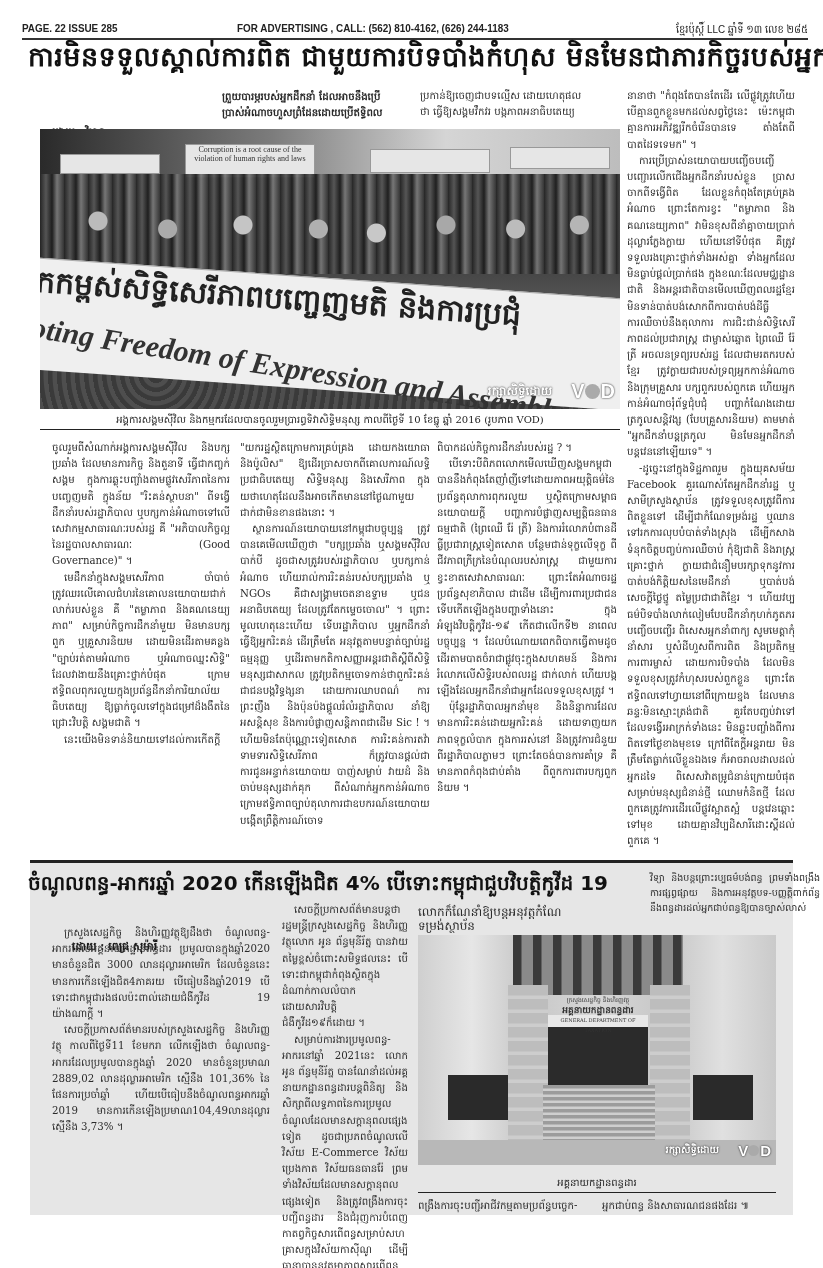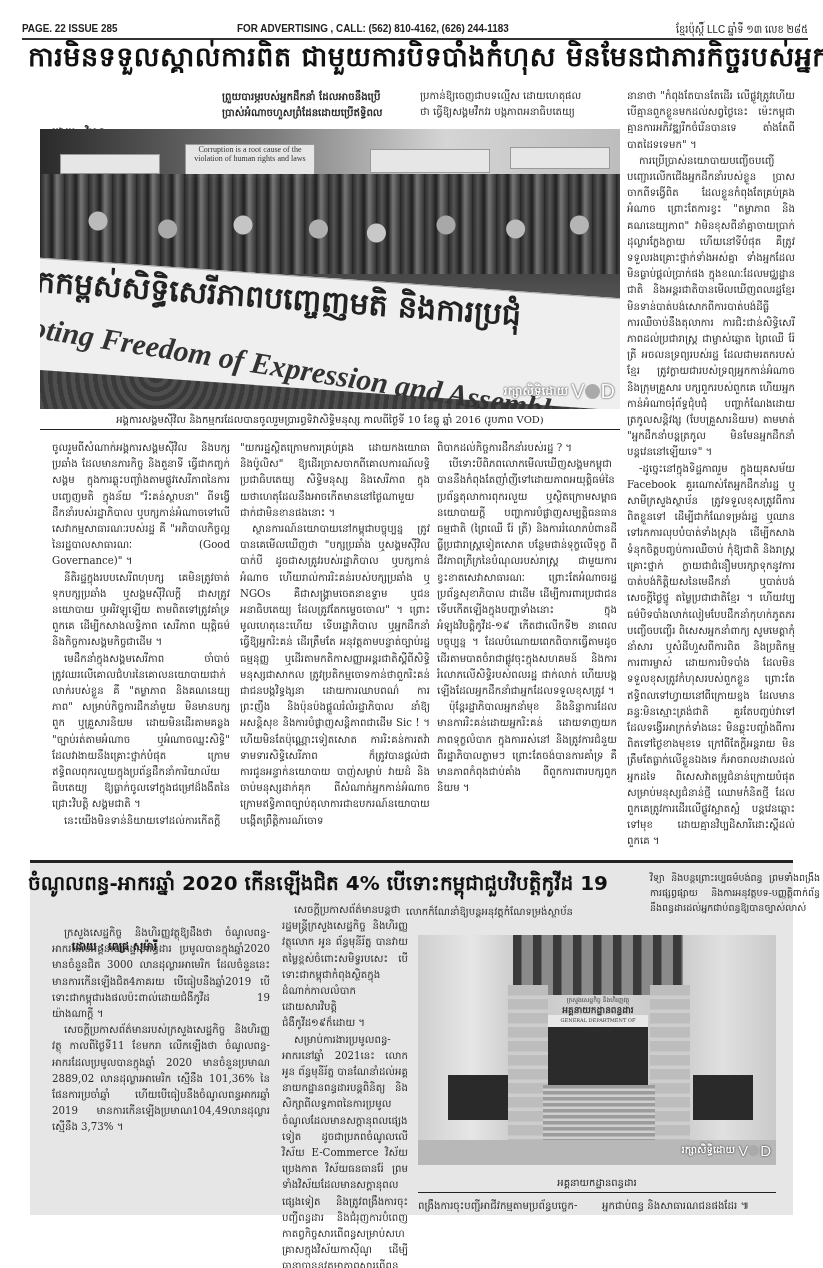--- a/index.html
+++ b/index.html
@@ -37,21 +37,21 @@
                 radial-gradient(circle at 70% 45%, #a8a8a8 0 9px, transparent 10px),
                 radial-gradient(circle at 82% 50%, #bcbcbc 0 9px, transparent 10px),
                 radial-gradient(circle at 93% 45%, #b5b5b5 0 9px, transparent 10px); }
   .photo1 .main-banner { position: absolute; left: -10px; top: 128px; width: 610px; height: 112px;
     background: #efefef; transform: rotate(4deg); transform-origin: left top; border-top: 1px solid #aaa; }
   .photo1 .main-banner .km { position: absolute; left: 8px; top: 4px; font-size: 30px; font-weight: bold; color: #222; white-space: nowrap; font-family: "DejaVu Sans", sans-serif; }
   .photo1 .main-banner .en { position: absolute; left: 8px; top: 52px; font-family: "Liberation Serif", serif; font-style: italic; font-weight: bold; font-size: 30px; color: #333; white-space: nowrap; transform: rotate(5deg); transform-origin: left top; }
   .photo1 .ground { position: absolute; left: 0; top: 210px; width: 100%; height: 70px;
     background: repeating-radial-gradient(circle at 20% 50%, #4e4e4e 0 4px, #3a3a3a 5px 9px); }
   .credit { position: absolute; right: 6px; bottom: 6px; font-family: "DejaVu Sans", sans-serif; font-size: 12px; font-weight: bold; color: #fff; display: flex; align-items: center; gap: 3px; text-shadow: 0 0 2px #000; }
-  .credit .vod { font-family: "Liberation Sans", sans-serif; font-size: 20px; font-weight: normal; color: #fff; letter-spacing: -1px; display: flex; align-items: center; }
+  .credit .vod { font-family: "Liberation Sans", sans-serif; font-size: 20px; font-weight: bold; color: #fff; letter-spacing: -1px; display: flex; align-items: center; margin-left: 16px; }
   .credit .vod .o { display: inline-block; width: 15px; height: 15px; border-radius: 50%; background: #aaa; margin: 0 1px; }
 
   .caption1 { position: absolute; left: 40px; top: 413px; width: 580px; text-align: center; font-size: 10px; color: #222; }
   .rule1 { position: absolute; left: 40px; top: 429px; width: 580px; height: 1px; background: #222; }
 
   .bottom-box { position: absolute; left: 30px; top: 860px; width: 763px; height: 355px; background: #e6e6e6; }
   .bottom-box .rule-top { position: absolute; left: 0; top: 0; width: 100%; height: 3px; background: #222; }
   .headline2 { position: absolute; left: 28px; top: 870px; width: 560px; font-size: 20px; font-weight: bold; color: #111; white-space: nowrap; font-family: "DejaVu Sans", sans-serif; }
   .byline2 { position: absolute; left: 72px; top: 906px; font-size: 11px; font-weight: bold; margin-top: 33px; }
   .col2 { position: absolute; font-size: 10.2px; line-height: 16.2px; text-align: justify; color: #2a2a2a; }
@@ -116,21 +116,20 @@
     <span>រក្សាសិទ្ធិដោយ</span>
     <span class="vod">V<span class="o"></span>D</span>
   </div>
 </div>
 
 <div class="caption1">អង្គការសង្គមស៊ីវិល និងកម្មករដែលបានចូលរួមប្រារព្ធទិវាសិទ្ធិមនុស្ស កាលពីថ្ងៃទី 10 ខែធ្នូ ឆ្នាំ 2016 (រូបភាព VOD)</div>
 <div class="rule1"></div>
 
 <div class="col" style="left:52px; top:440px; width:178px; height:420px;">
   <p style="text-indent:0">ចូលរួមពីសំណាក់អង្គការសង្គមស៊ីវិល និងបក្សប្រឆាំង ដែលមានភារកិច្ច និងតួនាទី ធ្វើជាកញ្ចក់សង្គម ក្នុងការឆ្លុះបញ្ចាំងតាមផ្លូវសេរីភាពនៃការបញ្ចេញមតិ ក្នុងន័យ "រិះគន់ស្ថាបនា" ពីទង្វើដឹកនាំរបស់រដ្ឋាភិបាល ឬបក្សកាន់អំណាចទៅលើសេវាកម្មសាធារណៈរបស់រដ្ឋ គឺ "អភិបាលកិច្ចល្អនៃរដ្ឋបាលសាធារណៈ (Good Governance)" ។</p>
-  <p>នីតិរដ្ឋក្នុងរបបសេរីពហុបក្ស គេមិនត្រូវចាត់ទុកបក្សប្រឆាំង ឬសង្គមស៊ីវិលក្ដី ជាសត្រូវនយោបាយ ឬអរិវឡូឡើយ តាមពិតទៅត្រូវគាំទ្រពួកគេ ដើម្បីកសាងលទ្ធិភាព សេរីភាព យុត្តិធម៌ និងកិច្ចការសង្គមកិច្ចជាដើម ។</p>
   <p>មេដឹកនាំក្នុងសង្គមសេរីភាព ចាំបាច់ត្រូវឈរលើគោលជំហរនៃគោលនយោបាយជាក់លាក់របស់ខ្លួន គឺ "តម្លាភាព និងគណនេយ្យភាព" សម្រាប់កិច្ចការដឹកនាំមួយ មិនមានបក្សពួក ឬគ្រួសារនិយម ដោយមិនដើរតាមគន្លង "ច្បាប់រត់តាមអំណាច ឬអំណាចឈ្នះសិទ្ធិ" ដែលវាងាយនឹងគ្រោះថ្នាក់បំផុត ក្រោមឥទ្ធិពលពុករលួយក្នុងប្រព័ន្ធដឹកនាំការិយាល័យធិបតេយ្យ ឱ្យធ្លាក់ចូលទៅក្នុងជម្រៅដ៏ងងឹតនៃជ្រោះវិបត្តិ សង្គមជាតិ ។</p>
   <p>នេះយើងមិនទាន់និយាយទៅដល់ការកើតក្ដី</p>
 </div>
 <div class="col" style="left:240px; top:440px; width:190px; height:420px;">
   <p style="text-indent:0">"យករដ្ឋស្ថិតក្រោមការគ្រប់គ្រង ដោយកងយោធា និងប៉ូលិស" ឱ្យដើរច្រាសចាកពីគោលការណ៍លទ្ធិប្រជាធិបតេយ្យ សិទ្ធិមនុស្ស និងសេរីភាព ក្នុងយថាហេតុដែលនឹងអាចកើតមាននៅថ្ងៃណាមួយជាក់ជាមិនខានផងនោះ ។</p>
   <p>ស្ថានការណ៍នយោបាយនៅកម្ពុជាបច្ចុប្បន្ន ត្រូវបានគេមើលឃើញថា "បក្សប្រឆាំង ឬសង្គមស៊ីវិលបាក់បី ដូចជាសត្រូវរបស់រដ្ឋាភិបាល ឬបក្សកាន់អំណាច ហើយរាល់ការរិះគន់របស់បក្សប្រឆាំង ឬ NGOs គឺជាសង្គ្រាមចេតនាឧទ្ទាម ឬជនអនាធិបតេយ្យ ដែលត្រូវតែកម្ទេចចោល" ។ ព្រោះមូលហេតុនេះហើយ ទើបរដ្ឋាភិបាល ឬអ្នកដឹកនាំធ្វើឱ្យអ្នករិះគន់ ដើរត្រឹមតែ អនុវត្តតាមបន្ទាត់ច្បាប់រដ្ឋធម្មនុញ្ញ ឬដើរតាមកតិកាសញ្ញាអន្តរជាតិស្ដីពីសិទ្ធិមនុស្សជាសាកល ត្រូវប្រតិកម្មចោទកាន់ថាពួករិះគន់ជាជនបង្កវិទ្ធង្សនា ដោយការឈាបពណ៌ ការព្រះញឹង និងប៉ុនប៉ងផ្ដួលរំលំរដ្ឋាភិបាល នាំឱ្យអសន្តិសុខ និងការបំផ្លាញសន្តិភាពជាដើម Sic ! ។ ហើយមិនតែប៉ុណ្ណោះទៀតសោត ការរិះគន់ការតវ៉ាទាមទារសិទ្ធិសេរីភាព ក៏ត្រូវបានផ្ដល់ជាការជូនអន្ទាក់នយោបាយ បាញ់សម្លាប់ វាយដំ និងចាប់មនុស្សដាក់គុក ពីសំណាក់អ្នកកាន់អំណាច ក្រោមឥទ្ធិភាពច្បាប់តុលាការជាឧបករណ៍នយោបាយ បង្កើតព្រឹត្តិការណ៍ចោទ</p>
 </div>
 <div class="col" style="left:437px; top:440px; width:180px; height:420px;">
   <p style="text-indent:0">ពិបាកដល់កិច្ចការដឹកនាំរបស់រដ្ឋ ? ។</p>
   <p>បើទោះបីពិភពលោកមើលឃើញសង្គមកម្ពុជាបាននឹងកំពុងតែញាំញីទៅដោយភាពអយុត្តិធម៌នៃប្រព័ន្ធតុលាការពុករលួយ ឬស្ថិតក្រោមសម្ពាធនយោបាយក្ដី បញ្ហាការបំផ្លាញសម្បត្តិធនធានធម្មជាតិ (ព្រៃឈើ រ៉ែ ត្រី) និងការរំលោភបំពានដីធ្លីប្រជារាស្ត្រទៀតសោត បន្ថែមជាន់ទុក្ខលើទុក្ខ ពីជីវភាពក្រីក្រនៃបំណុលរបស់រាស្ត្រ ជាមួយការខ្វះខាតសេវាសាធារណៈ ព្រោះតែអំណាចរដ្ឋ ប្រព័ន្ធសុខាភិបាល ជាដើម ដើម្បីការពារប្រជាជន ទើបកើតឡើងក្នុងបញ្ហាទាំងនោះ ក្នុងអំឡុងវិបត្តិកូវីដ-១៩ កើតជាលើកទី២ នាពេលបច្ចុប្បន្ន ។ ដែលបំណោយពេកពិបាកធ្វើតាមដូច ដើរតាមបាតចំរាជាផ្លូវចុះក្នុងសហគមន៍ និងការរំលោភលើសិទ្ធិរបស់ពលរដ្ឋ ជាក់លាក់ ហើយបង្កឡើងដែលអ្នកដឹកនាំជាអ្នកដែលទទួលខុសត្រូវ ។</p>
@@ -147,24 +146,24 @@
 </div>
 
 <div class="headline2">ចំណូលពន្ធ-អាករឆ្នាំ 2020 កើនឡើងជិត 4% បើទោះកម្ពុជាជួបវិបត្តិកូវីដ 19</div>
 <div class="byline2">ដោយ : ពេជ្រ សុម៉ារី</div>
 
 <div class="col2" style="left:52px; top:925px; width:218px; height:290px;">
   <p>ក្រសួងសេដ្ឋកិច្ច និងហិរញ្ញវត្ថុឱ្យដឹងថា ចំណូលពន្ធ-អាករដែលអគ្គនាយកដ្ឋានពន្ធដារ ប្រមូលបានក្នុងឆ្នាំ2020 មានចំនួនជិត 3000 លានដុល្លារអាមេរិក ដែលចំនួននេះមានការកើនឡើងជិត4ភាគរយ បើធៀបនឹងឆ្នាំ2019 បើទោះជាកម្ពុជារងផលប៉ះពាល់ដោយជំងឺកូវីដ 19 យ៉ាងណាក្ដី ។</p>
   <p>សេចក្ដីប្រកាសព័ត៌មានរបស់ក្រសួងសេដ្ឋកិច្ច និងហិរញ្ញវត្ថុ កាលពីថ្ងៃទី11 ខែមករា លើកឡើងថា ចំណូលពន្ធ-អាករដែលប្រមូលបានក្នុងឆ្នាំ 2020 មានចំនួនប្រមាណ 2889,02 លានដុល្លារអាមេរិក ស្មើនឹង 101,36% នៃផែនការប្រចាំឆ្នាំ ហើយបើធៀបនឹងចំណូលពន្ធអាករឆ្នាំ 2019 មានការកើនឡើងប្រមាណ104,49លានដុល្លារ ស្មើនឹង 3,73% ។</p>
 </div>
 <div class="col2" style="left:282px; top:902px; width:126px; height:300px;">
-  <p>សេចក្ដីប្រកាសព័ត៌មានបន្តថា រដ្ឋមន្ត្រីក្រសួងសេដ្ឋកិច្ច និងហិរញ្ញវត្ថុលោក អូន ព័ន្ធមុនីរ័ត្ន បានវាយតម្លៃខ្ពស់ចំពោះសមិទ្វរបសេះ បើទោះជាកម្ពុជាកំពុងស្ថិតក្នុងដំណាក់កាលលំបាកដោយសារវិបត្តិជំងឺកូវីដ១៩ក៏ដោយ ។</p>
+  <p>សេចក្ដីប្រកាសព័ត៌មានបន្តថា រដ្ឋមន្ត្រីក្រសួងសេដ្ឋកិច្ច និងហិរញ្ញវត្ថុលោក អូន ព័ន្ធមុនីរ័ត្ន បានវាយតម្លៃខ្ពស់ចំពោះសមិទ្ធផលនេះ បើទោះជាកម្ពុជាកំពុងស្ថិតក្នុងដំណាក់កាលលំបាកដោយសារវិបត្តិជំងឺកូវីដ១៩ក៏ដោយ ។</p>
   <p>សម្រាប់ការងារប្រមូលពន្ធ-អាករនៅឆ្នាំ 2021នេះ លោក អូន ព័ន្ធមុនីរ័ត្ន បានណែនាំដល់អគ្គនាយកដ្ឋានពន្ធដារបន្តពិនិត្យ និងសិក្សាពីលទ្ធភាពនៃការប្រមូលចំណូលដែលមានសក្ដានុពលផ្សេងទៀត ដូចជាប្រភពចំណូលលើវិស័យ E-Commerce វិស័យប្រេងកាត វិស័យធនធានរ៉ែ ព្រមទាំងវិស័យដែលមានសក្ដានុពលផ្សេងទៀត និងត្រូវពង្រឹងការចុះបញ្ជីពន្ធដារ និងជំរុញការបំពេញកាតព្វកិច្ចសារពើពន្ធសម្រាប់សហគ្រាសក្នុងវិស័យកាស៊ីណូ ដើម្បីធានាបាននូវតម្លាភាពសារពើពន្ធ ។</p>
 </div>
-<div class="col2" style="left:406px; top:905px; width:200px; font-size:10px; line-height:14px;">លោកក៏ណែនាំឱ្យបន្តអនុវត្តកំណែទម្រង់ស្ថាប័ន</div>
+<div class="col2" style="left:418px; top:905px; width:200px; font-size:12px; line-height:14px;">លោកក៏ណែនាំឱ្យបន្តអនុវត្តកំណែទម្រង់ស្ថាប័ន</div>
 <div class="col2" style="left:622px; top:870px; width:170px; height:60px; font-size:9.5px; line-height:15px;margin-left:28px;">វិទ្យា និងបន្តព្រោះរប្បធម៌បង់ពន្ធ ព្រមទាំងពង្រឹងការផ្សព្វផ្សាយ និងការអនុវត្តបទ-បញ្ញត្តិពាក់ព័ន្ធនឹងពន្ធដារដល់អ្នកជាប់ពន្ធឱ្យបានច្បាស់លាស់</div>
 
 <div class="photo2">
   <div class="glass"></div>
   <div class="pillar-l"></div>
   <div class="pillar-r"></div>
   <div class="dark-l"></div>
   <div class="dark-r"></div>
   <div class="entrance"></div>
   <div class="steps"></div>

